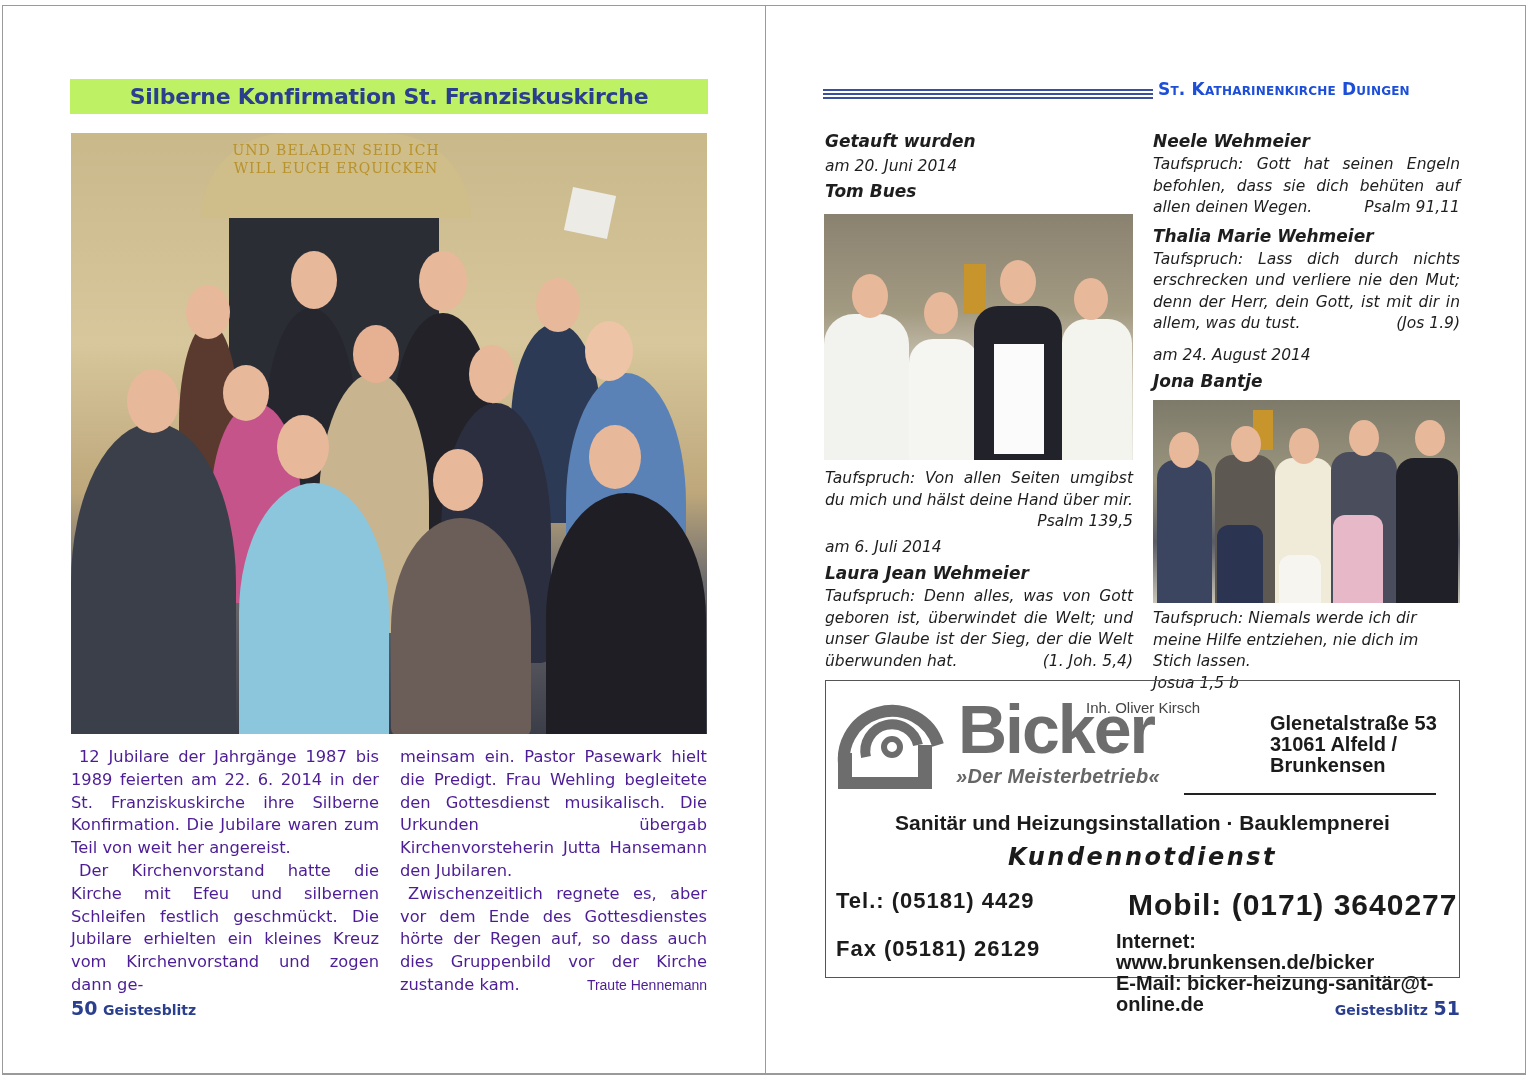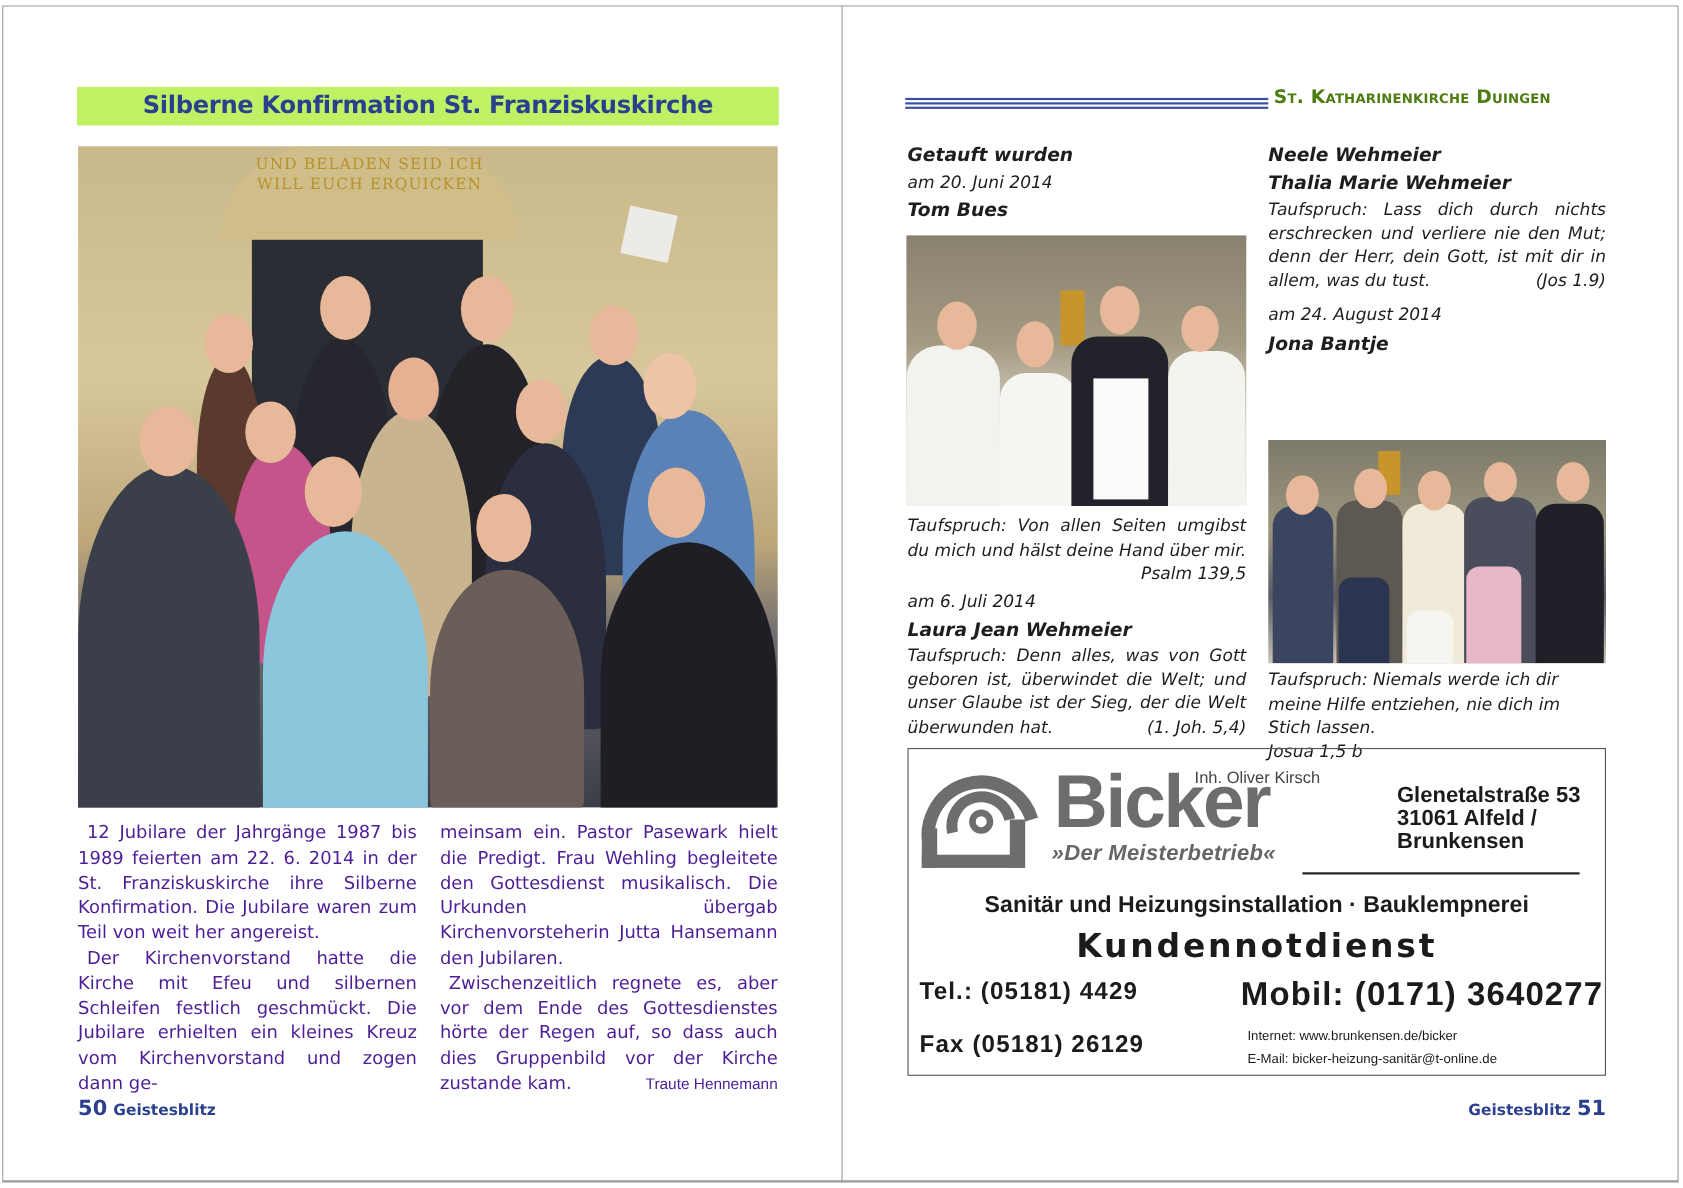--- a/index.html
+++ b/index.html
@@ -40,45 +40,45 @@
 
   .folio { position: absolute; top: 997px; color: #2b3f8f; font-weight: bold; }
   .folio .num { font-size: 19px; }
   .folio .mag { font-size: 14px; }
   .folio-left { left: 71px; }
   .folio-right { right: 70px; }
 
   
   .rule-lines { position: absolute; left: 823px; top: 89px; width: 330px; }
   .rule-lines div { height: 2px; background: #3a4f9e; margin-bottom: 2px; }
-  .right-header { position: absolute; left: 1158px; top: 79px; color: #4d7c0f; font-weight: bold; font-size: 17px; font-variant: small-caps; letter-spacing: 0.2px; }
+  .right-header { position: absolute; left: 1158px; top: 79px; color: #1d4ed8; font-weight: bold; font-size: 17px; font-variant: small-caps; letter-spacing: 0.2px; }
 
   .rcol { position: absolute; font-size: 15.5px; line-height: 21.5px; color: #1e1e1e; font-style: italic; }
   .rcol .h { font-weight: bold; font-size: 17px; line-height: 26px; }
   .rcol .verse { text-align: justify; }
   .rcol .ref { float: right; }
   .rcol .blk { margin-bottom: 4px; }
 
   .photo-tb { left: 824px; top: 214px; width: 309px; height: 246px; background: linear-gradient(180deg, #8a8270 0%, #a39a82 40%, #d9d4c6 70%, #ecece6 100%); }
   .photo-jb { left: 1153px; top: 400px; width: 307px; height: 203px; background: linear-gradient(180deg, #7d7a6a 0%, #9c967e 40%, #5a5c66 70%, #c9c4b6 100%); }
 
   
   .ad { position: absolute; left: 825px; top: 680px; width: 635px; height: 298px; border: 1.5px solid #555; box-sizing: border-box; font-family: "Liberation Sans", sans-serif; color: #1b1b1b; }
   .logo-svg { position: absolute; left: 10px; top: 14px; }
   .bicker { position: absolute; left: 132px; top: 12px; font-size: 68px; font-weight: bold; color: #6d6d6d; letter-spacing: -2px; line-height: 72px; font-family: "Liberation Sans", sans-serif; }
   .owner { position: absolute; left: 260px; top: 18px; font-size: 15px; color: #444; }
   .meister { position: absolute; left: 130px; top: 84px; font-size: 20px; font-weight: bold; font-style: italic; color: #666; letter-spacing: 0.3px; }
   .addr { position: absolute; left: 444px; top: 32px; font-size: 20px; font-weight: bold; line-height: 21px; }
   .addr-rule { position: absolute; left: 358px; top: 112px; width: 252px; height: 1.5px; background: #222; }
   .svc { position: absolute; left: 0; top: 130px; width: 100%; text-align: center; font-size: 21px; font-weight: bold; }
-  .kd { position: absolute; left: 0; top: 162px; width: 100%; text-align: center; font-size: 30px; font-weight: bold; letter-spacing: 2.5px; font-family: "DejaVu Sans", sans-serif; }
+  .kd { position: absolute; left: 0; top: 162px; width: 100%; text-align: center; font-size: 24px; font-weight: bold; letter-spacing: 2.5px; font-family: "DejaVu Sans", sans-serif; font-style: italic; }
   .tel { position: absolute; left: 10px; top: 207px; font-size: 22px; font-weight: bold; letter-spacing: 1px; }
   .mobil { position: absolute; left: 302px; top: 207px; font-size: 30px; font-weight: bold; letter-spacing: 1px; }
   .fax { position: absolute; left: 10px; top: 255px; font-size: 22px; font-weight: bold; letter-spacing: 1px; }
-  .web { position: absolute; left: 308px; top: 250px; font-size: 12px; font-weight: normal; line-height: 21px; }
+  .web { position: absolute; left: 290px; top: 250px; font-size: 20px; font-weight: bold; line-height: 21px; }
 </style>
 </head>
 <body>
 
 <div class="spread"></div>
 <div class="gutter"></div>
 
 <div class="left-title-bar">
   <span class="left-title">Silberne Konfirmation St. Franziskuskirche</span>
 </div>
@@ -166,20 +166,21 @@
     <div class="verse">Taufspruch: Von allen Seiten umgibst du mich und hälst deine Hand über mir.</div>
     <div style="text-align:right">Psalm 139,5</div>
   </div>
   <div>am 6. Juli 2014</div>
   <div class="h" style="margin-top:2px">Laura Jean Wehmeier</div>
   <div class="verse"><span>Taufspruch: Denn alles, was von Gott geboren ist, überwindet die Welt; und unser Glaube ist der Sieg, der die Welt überwunden hat.</span> <span class="ref">(1. Joh. 5,4)</span></div>
 </div>
 
 <div class="rcol" style="left:1153px;top:128px;width:307px;">
   <div class="h">Neele Wehmeier</div>
+  <div class="verse blk"><span>Taufspruch: Gott hat seinen Engeln befohlen, dass sie dich behüten auf allen deinen Wegen.</span> <span class="ref">Psalm 91,11</span></div>
   <div class="h">Thalia Marie Wehmeier</div>
   <div class="verse"><span>Taufspruch: Lass dich durch nichts erschrecken und verliere nie den Mut; denn der Herr, dein Gott, ist mit dir in allem, was du tust.</span> <span class="ref">(Jos 1.9)</span></div>
   <div style="margin-top:10px">am 24. August 2014</div>
   <div class="h" style="margin-top:2px">Jona Bantje</div>
 </div>
 
 <div class="photo photo-jb">
   <div style="position:absolute;left:100px;top:10px;width:20px;height:40px;background:#c8952c;"></div>
   <div style="position:absolute;left:4px;top:60px;width:55px;height:143px;background:#3c4560;border-radius:18px 18px 0 0;"></div>
   <div class="head" style="left:16px;top:32px;width:30px;height:36px;"></div>

